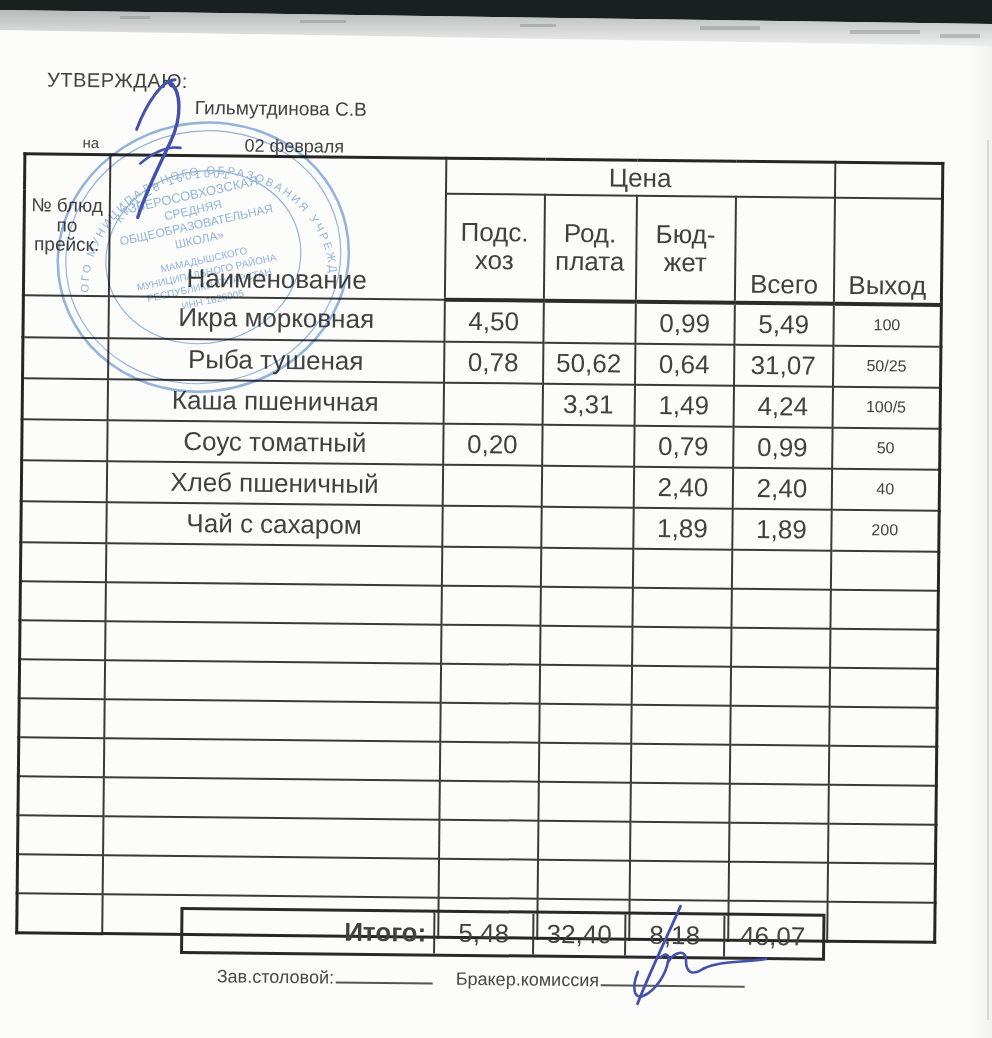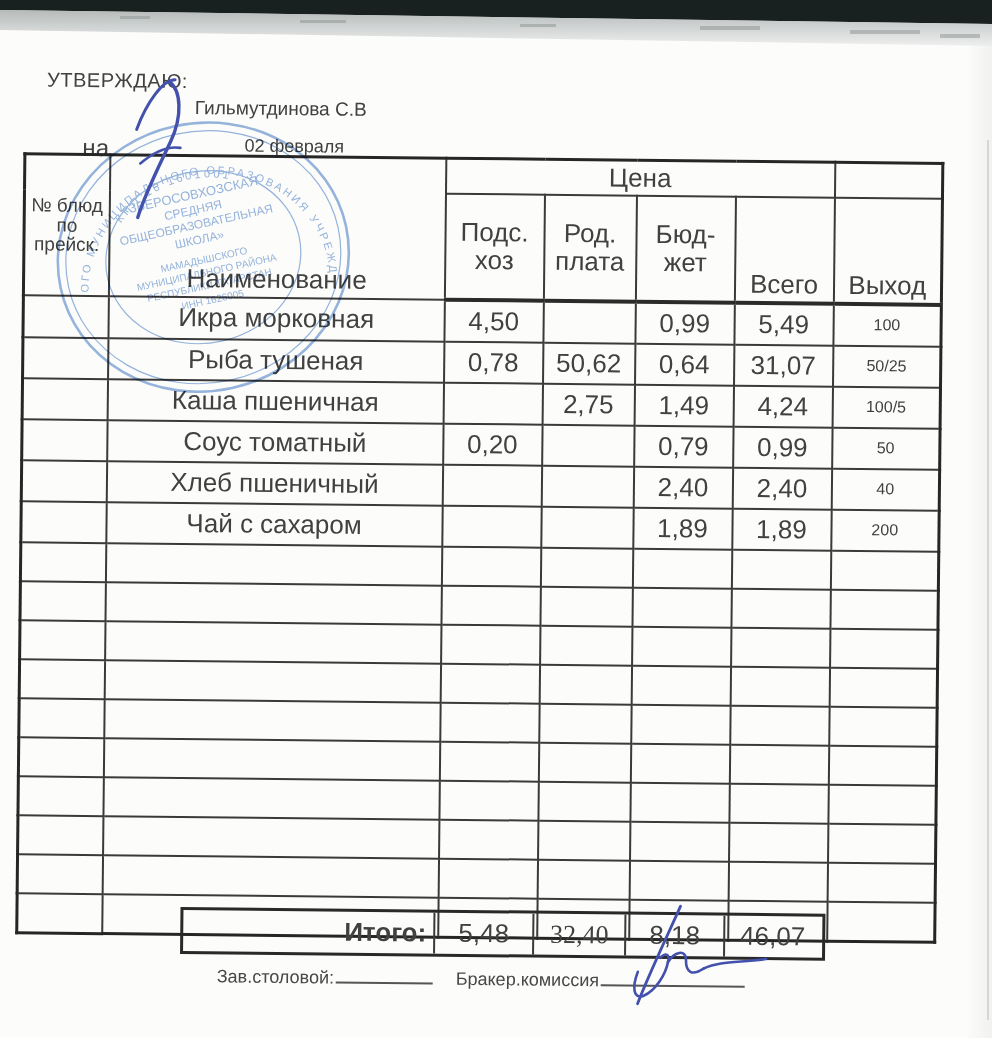--- a/index.html
+++ b/index.html
@@ -9,21 +9,21 @@
   #scan-band{position:absolute;top:0;left:0;width:992px;height:60px;z-index:9;pointer-events:none;}
   #right-edge{position:absolute;top:140px;right:3px;width:2px;height:880px;background:#d4d7d6;z-index:1;}
   #right-tint{position:absolute;top:40px;right:0;width:26px;height:998px;
               background:linear-gradient(to right,rgba(0,0,0,0),rgba(0,0,0,0.045));z-index:1;}
   
   #sheet{position:absolute;left:0;top:0;width:992px;height:1038px;transform:rotate(0.6deg);transform-origin:0 0;}
 
   .t{position:absolute;white-space:nowrap;}
   #approve{left:48px;top:68px;font-size:20px;letter-spacing:.5px;}
   #approver{left:196px;top:95px;font-size:19px;}
-  #date-prefix{left:84px;top:133px;font-size:24px;}
+  #date-prefix{left:84px;top:133px;font-size:15px;}
   #date-value{left:246px;top:133px;font-size:18px;}
 
   
   #menu-table{position:absolute;left:25px;top:152px;width:918px;border-collapse:collapse;
               table-layout:fixed;background:transparent;}
   #menu-table td{border:2px solid #3a3a3a;padding:0;text-align:center;font-size:26px;
                  color:#414141;line-height:1.05;overflow:hidden;}
   #menu-table{border:3px solid #262626;}
   .r-cap td{height:33px;font-size:24px;}
   .r-sub td{height:100px;border-bottom:4px solid #2b2b2b !important;}
@@ -36,21 +36,21 @@
   .row-empty td{height:37px;}
   .portion{font-size:16px !important;color:#4c4c4c;}
 
   
   #totals{position:absolute;left:190px;top:905px;width:645px;height:47px;border:3px solid #292929;
           display:flex;box-sizing:border-box;z-index:2;}
   #totals .cell{box-sizing:border-box;border-left:2px solid #3a3a3a;font-size:26px;
                 display:flex;align-items:center;justify-content:center;}
   #totals .cell.first{border-left:none;width:250px;justify-content:flex-end;
                       font-weight:bold;padding-right:7px;}
-  #totals .w1{width:99px;} #totals .w2{width:92px;font-family:Liberation Serif, serif;} #totals .w3{width:99px;} #totals .w4{width:97px;}
+  #totals .w1{width:99px;} #totals .w2{width:92px;} #totals .w3{width:99px;} #totals .w4{width:97px;}
 
   
   .foot{position:absolute;top:963px;font-size:18px;color:#474747;}
   #foot-1{left:227px;} #foot-2{left:466px;}
   .sline{display:inline-block;border-bottom:2px solid #555;height:15px;margin-left:2px;}
   #foot-1 .sline{width:97px;} #foot-2 .sline{width:144px;}
 
   
   #stamp{position:absolute;left:56px;top:116px;width:300px;height:278px;z-index:6;
          color:var(--stamp-color,#7aa0d4);opacity:.8;transform:rotate(-13deg);
@@ -120,21 +120,21 @@
             <td>0,78</td>
             <td>50,62</td>
             <td>0,64</td>
             <td>31,07</td>
             <td class="portion">50/25</td>
           </tr>
           <tr class="row-data">
             <td></td>
             <td>Каша пшеничная</td>
             <td></td>
-            <td>2,75</td>
+            <td>3,31</td>
             <td>1,49</td>
             <td>4,24</td>
             <td class="portion">100/5</td>
           </tr>
           <tr class="row-data">
             <td></td>
             <td>Соус томатный</td>
             <td>0,20</td>
             <td></td>
             <td>0,79</td>

